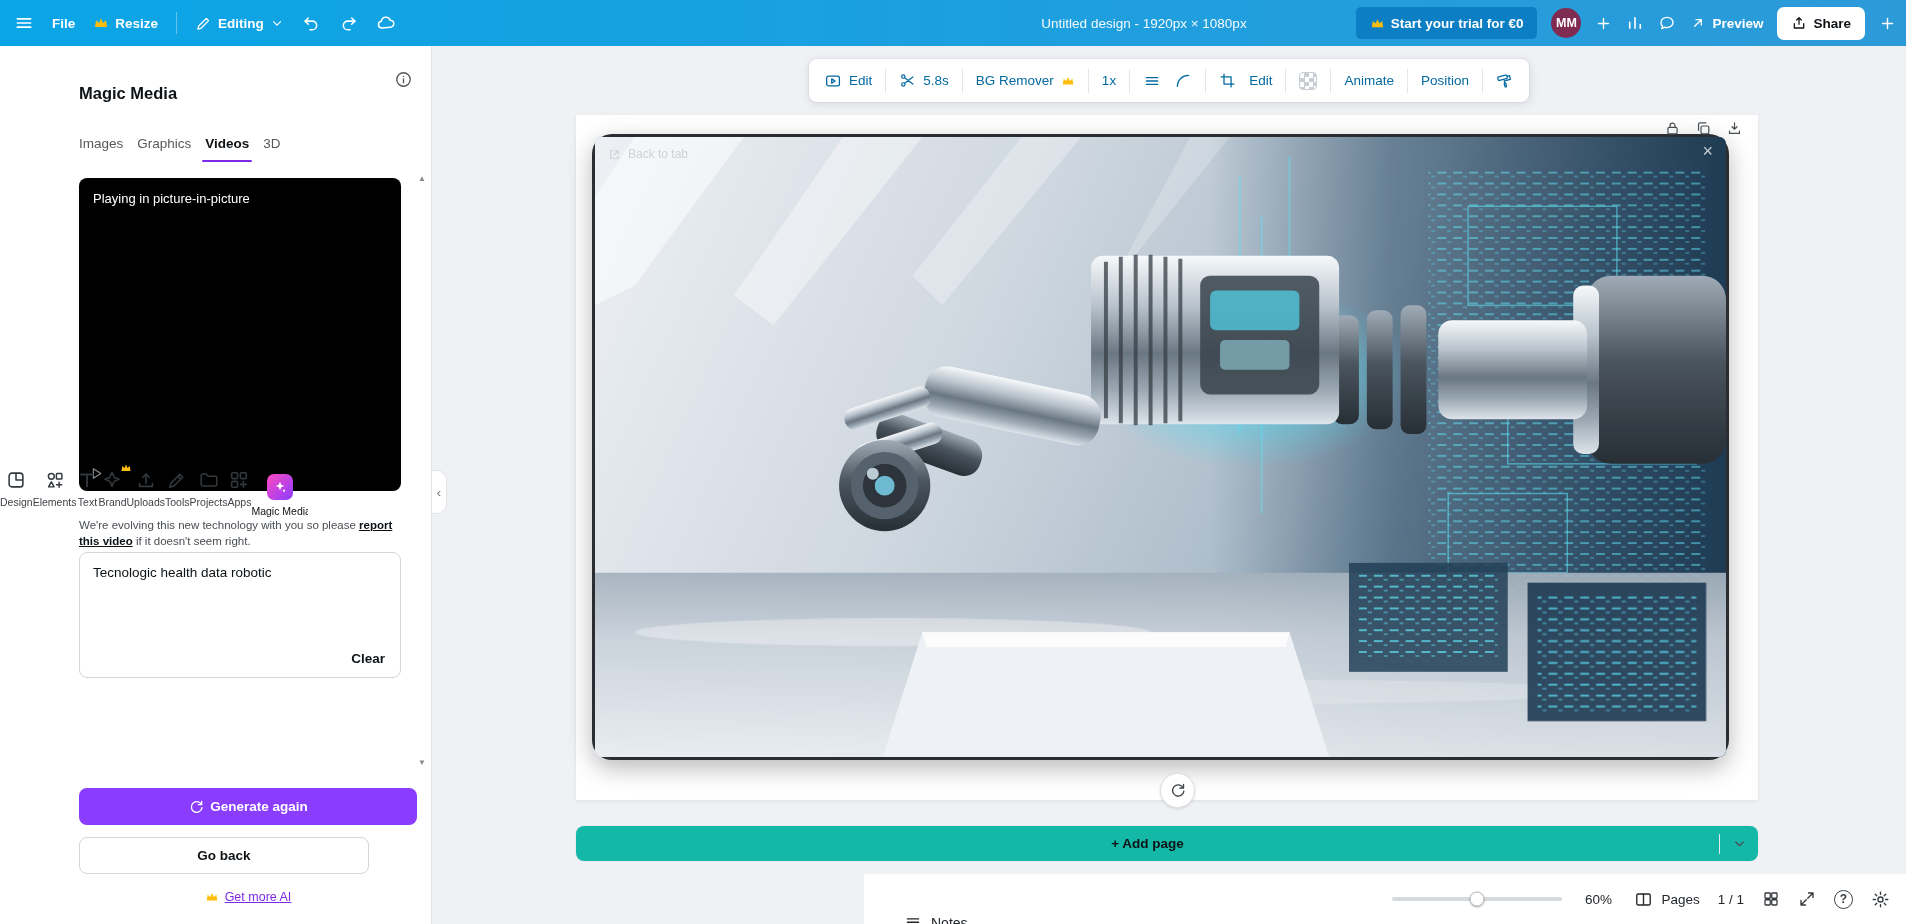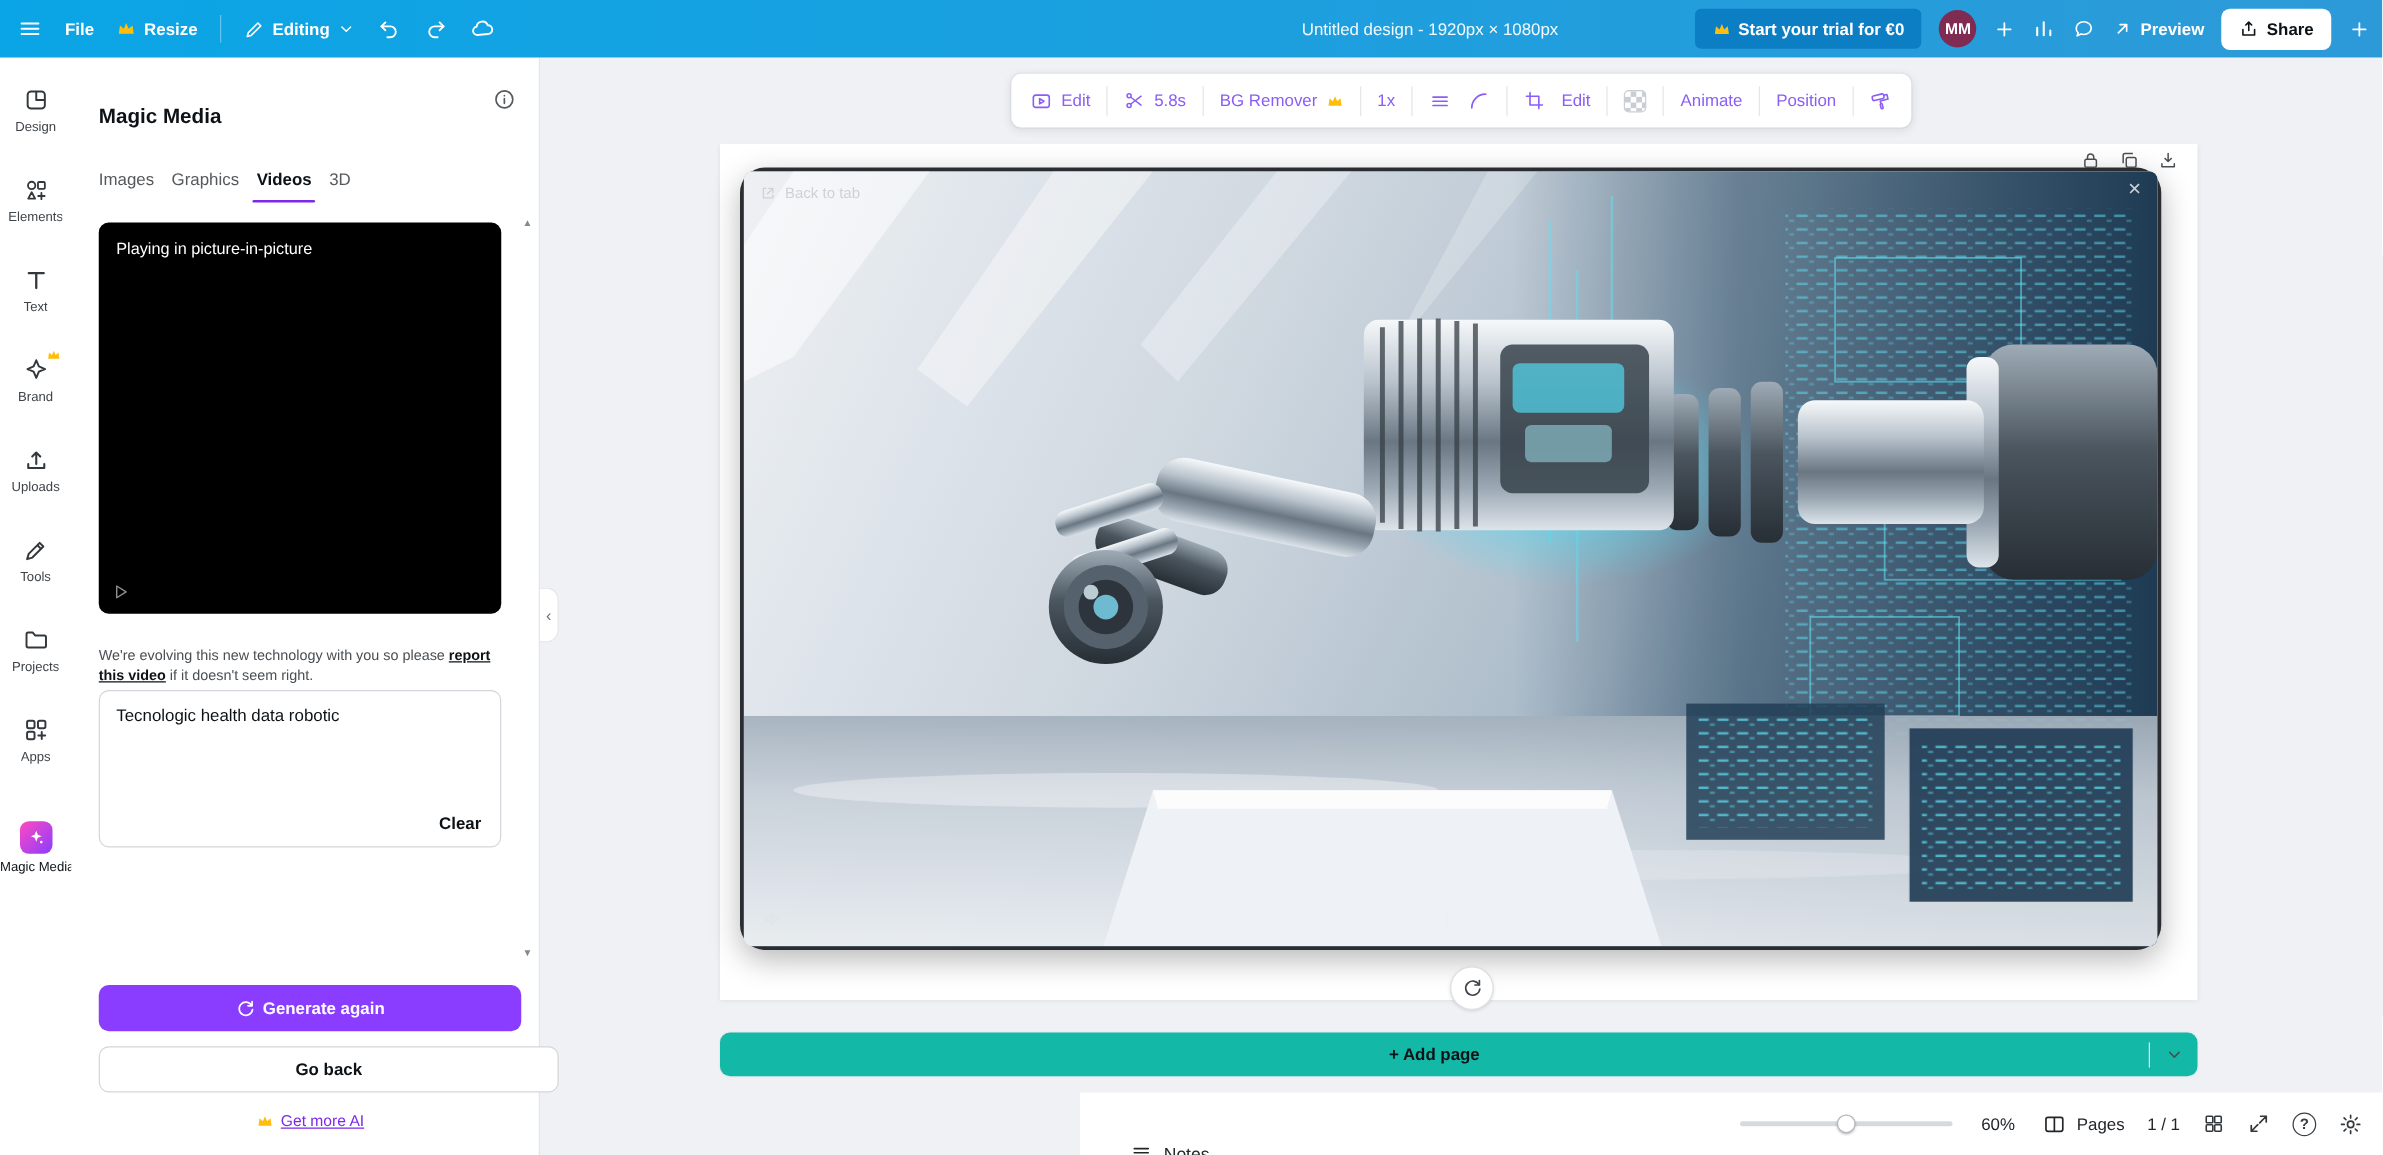--- a/index.html
+++ b/index.html
@@ -17,21 +17,21 @@
   .tb-right { margin-left:auto; display:flex; align-items:center; gap:14px; }
   .tb-btn { font-size:13.5px; font-weight:600; }
   .tb-sep { width:1px; height:22px; background:rgba(255,255,255,.35); }
   .tb-title { position:absolute; left:1144px; transform:translateX(-50%); font-size:13.5px; color:rgba(255,255,255,.95); white-space:nowrap; cursor:text; }
   .trial-btn { background:#0c7ec4; border-radius:5px; height:32px; padding:0 14px; font-size:13.5px; font-weight:bold; }
   .avatar { width:30px; height:30px; border-radius:50%; background:#7f2b52; color:#fff; font-size:12.5px; font-weight:bold; display:flex; align-items:center; justify-content:center; cursor:pointer; }
   .share-btn { background:#fff; color:#0d1216; border-radius:7px; height:33px; padding:0 14px; font-size:13.5px; font-weight:bold; }
 
   
   .rail { position:absolute; left:0; top:46px; bottom:0; width:57px; background:#fff; z-index:20;
-    display:flex; flex-direction:column; align-items:center; padding-top:6px; }
+    display:flex; flex-direction:row; align-items:center; padding-top:6px; }
   .rail-item { width:57px; height:72px; display:flex; flex-direction:column; align-items:center; justify-content:center; gap:5px; cursor:pointer; color:#33383d; }
   .rail-label { font-size:10.5px; color:#3f4449; white-space:nowrap; max-width:57px; overflow:hidden; }
   .rail-ic { position:relative; display:flex; }
   .rail-crown { position:absolute; top:-7px; right:-9px; }
   .mm-box { width:26px; height:26px; border-radius:7px; background:linear-gradient(135deg,#ff49c0,#8b3dff); display:flex; align-items:center; justify-content:center; }
   .rail-item.active .rail-label { color:#0d1216; }
   .rail-item.mm { margin-top:14px; }
 
   
   .panel { position:absolute; left:57px; top:46px; bottom:0; width:375px; background:#fff; border-right:1px solid #e3e5e8; z-index:19; }
@@ -45,30 +45,30 @@
   .pip-label { padding:13px 14px; font-size:13px; }
   .pip-play { position:absolute; bottom:10px; left:10px; color:#8a8f94; }
   .disclaimer { position:absolute; top:459px; left:22px; width:322px; font-size:11.5px; line-height:1.45; color:#494e53; }
   .disclaimer a { color:#0d1216; font-weight:bold; text-decoration:underline; cursor:pointer; }
   .prompt-box { position:absolute; top:506px; left:22px; width:322px; height:126px; border:1px solid #d3d6da; border-radius:8px; background:#fff; }
   .prompt-box textarea { width:100%; height:86px; border:none; outline:none; resize:none; background:transparent; padding:12px 13px; font-family:inherit; font-size:13.5px; color:#0d1216; }
   .clear-btn { position:absolute; right:15px; bottom:11px; font-size:13.5px; font-weight:bold; }
   .scroll-up, .scroll-down { position:absolute; right:5px; font-size:8px; color:#85898e; cursor:pointer; }
   .scroll-up { top:128px; } .scroll-down { top:712px; }
   .generate-btn { position:absolute; top:742px; left:22px; width:338px; height:37px; background:#8b3dff; border-radius:8px; color:#fff; font-size:13.5px; font-weight:bold; justify-content:center; }
-  .goback-btn { position:absolute; top:791px; left:22px; width:368px; height:37px; background:#fff; border:1px solid #d3d6da; border-radius:8px; color:#0d1216; font-size:13.5px; font-weight:bold; justify-content:center;align-items:center; }
+  .goback-btn { position:absolute; top:791px; left:22px; width:290px; height:37px; background:#fff; border:1px solid #d3d6da; border-radius:8px; color:#0d1216; font-size:13.5px; font-weight:bold; justify-content:center;align-items:center; }
   .getmore { position:absolute; top:844px; left:22px; width:338px; display:flex; align-items:center; justify-content:center; gap:6px; font-size:12.5px; }
   .getmore a { color:#7d2ae8; text-decoration:underline; cursor:pointer; }
   .collapse-handle { position:absolute; left:432px; top:470px; width:15px; height:44px; background:#fff; border:1px solid #e3e5e8; border-left:none; border-radius:0 10px 10px 0; display:flex; align-items:center; justify-content:center; color:#6b7075; font-size:13px; z-index:21; cursor:pointer; }
 
   
   .main { position:absolute; left:432px; top:46px; right:0; bottom:0; background:#f0f1f4; }
   .toolbar { position:absolute; top:13px; left:50%; transform:translateX(-50%); height:43px; background:#fff; border-radius:8px;
     box-shadow:0 0 0 1px rgba(64,87,109,.05), 0 2px 8px rgba(57,76,96,.15);
-    display:flex; align-items:center; padding:0 15px; gap:13px; font-size:13.5px; color:#8b5cf6; z-index:6; white-space:nowrap; }
+    display:flex; align-items:center; padding:0 15px; gap:13px; font-size:13.5px; color:#0369a1; z-index:6; white-space:nowrap; }
   .tbi { display:flex; align-items:center; gap:7px; cursor:pointer; }
   .tbar-sep { width:1px; height:24px; background:#e4e6ea; }
   .checker { width:18px; height:18px; border:1px solid #c9ced4; border-radius:4px;
     background:conic-gradient(#c9ced4 25%, #fff 0 50%, #c9ced4 0 75%, #fff 0); background-size:9px 9px; }
 
   .page { position:absolute; left:144px; top:69px; width:1182px; height:685px; background:#fff; box-shadow:0 1px 4px rgba(0,0,0,.08); }
   .page-icons { position:absolute; left:1232px; top:74px; display:flex; gap:14px; color:#494e53; z-index:7; }
   .page-icons button { cursor:pointer; }
 
   .video-window { position:absolute; left:160px; top:88px; width:1137px; height:626px; background:#2a2e33; border-radius:20px; padding:3px; box-shadow:0 8px 24px rgba(0,0,0,.28); z-index:5; }

